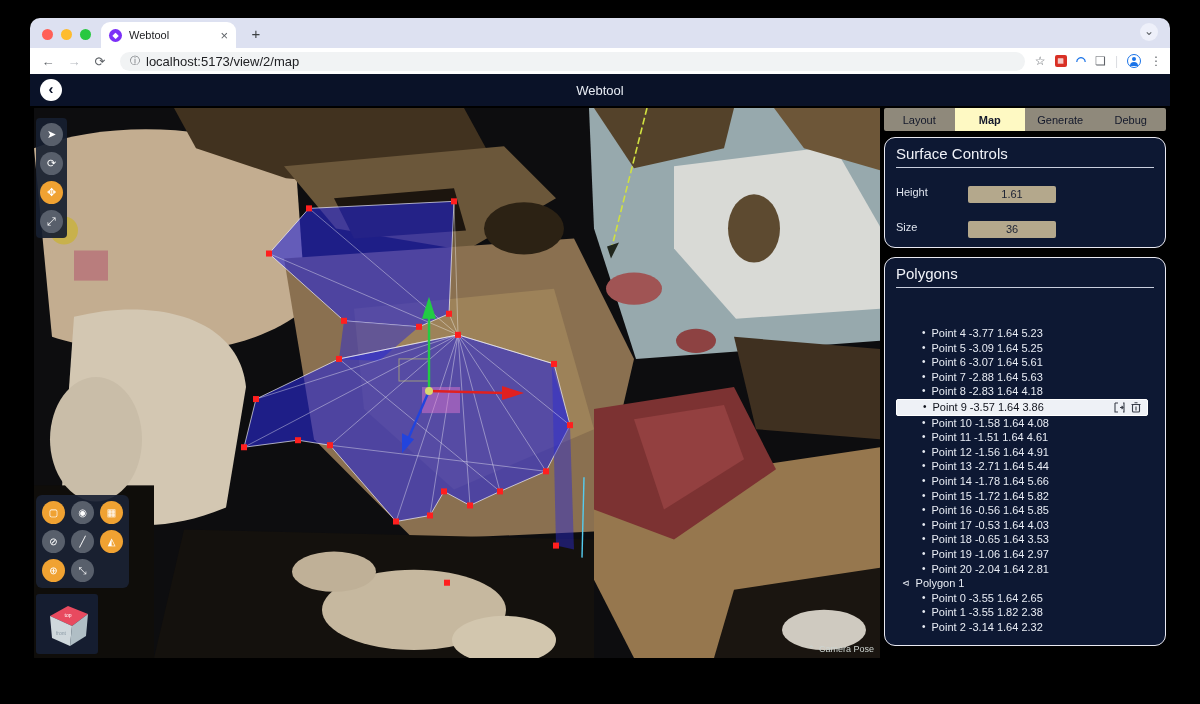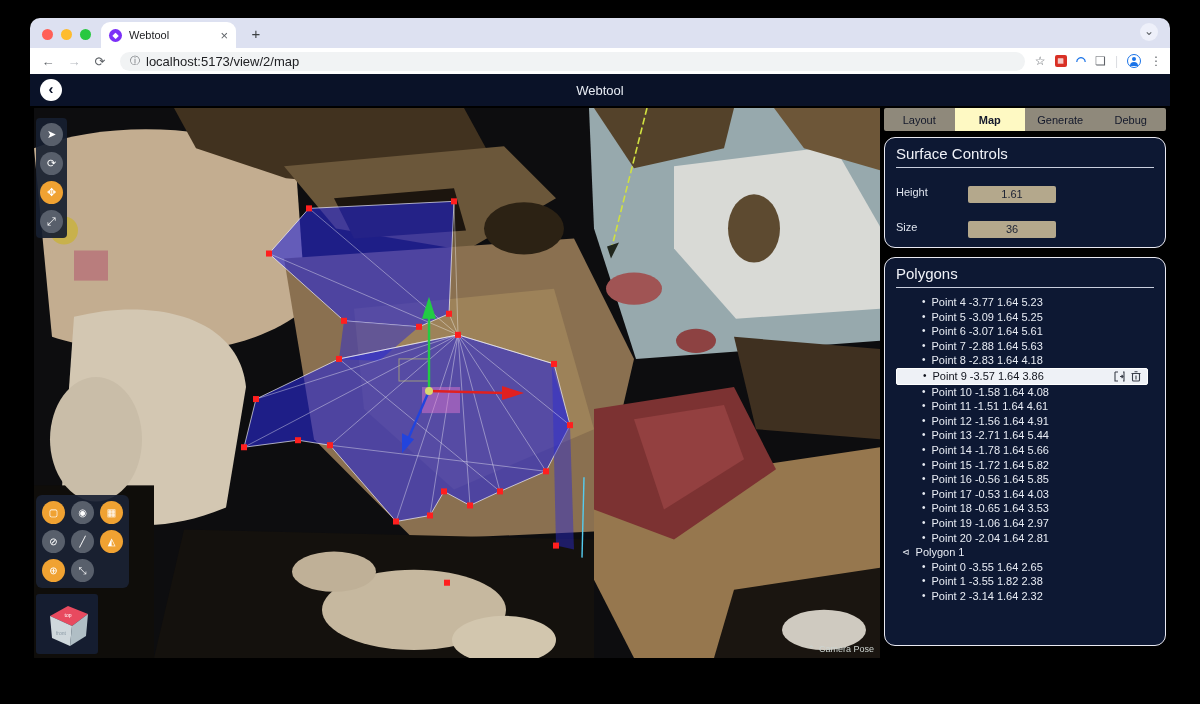--- a/index.html
+++ b/index.html
@@ -78,21 +78,21 @@
 
   .panel { background:#0d1833; border:1px solid #e9e9f2; border-radius:11px;
     padding:7px 11px 9px 11px; color:#e8ecf4; }
   .panel-title { font-size:15px; color:#f0f2f8; padding-bottom:5px; border-bottom:1px solid #c8cede; }
   .surface { margin-top:6px; flex:none; }
   .sc-row { display:flex; margin-top:18px; }
   .sc-label { font-size:11px; width:72px; color:#dfe4ee; }
   .sc-input { width:88px; height:17px; background:#b4a88c; color:#1b2233; font-size:11px;
     text-align:center; line-height:17px; border-radius:2px; cursor:text; }
 
-  .polygons { margin-top:9px; flex:1; min-height:0; display:flex; flex-direction:column; overflow:hidden; margin-bottom:12px; }
+  .polygons { margin-top:9px; flex:1; min-height:0; display:flex; flex-direction:column; overflow:hidden; margin-bottom:12px;gap:31px; }
   .plist { margin-top:7px; overflow:hidden; flex:1; font-size:11px; line-height:14.6px; }
   .prow { display:flex; align-items:center; padding-left:26px; color:#e8ecf4; white-space:nowrap; cursor:pointer; }
   .prow .bullet { margin-right:6px; font-size:10px; }
   .prow.poly { padding-left:6px; }
   .prow.poly .bullet { font-size:9px; }
   .prow.sel { background:#eef1f6; color:#10131c; border-radius:2px; border:1px solid #fff;
     padding-right:6px; margin-right:6px; }
   .prow.sel .ricons { margin-left:auto; display:flex; gap:6px; align-items:center; }
   .prow.sel svg { display:block; }
 </style>

